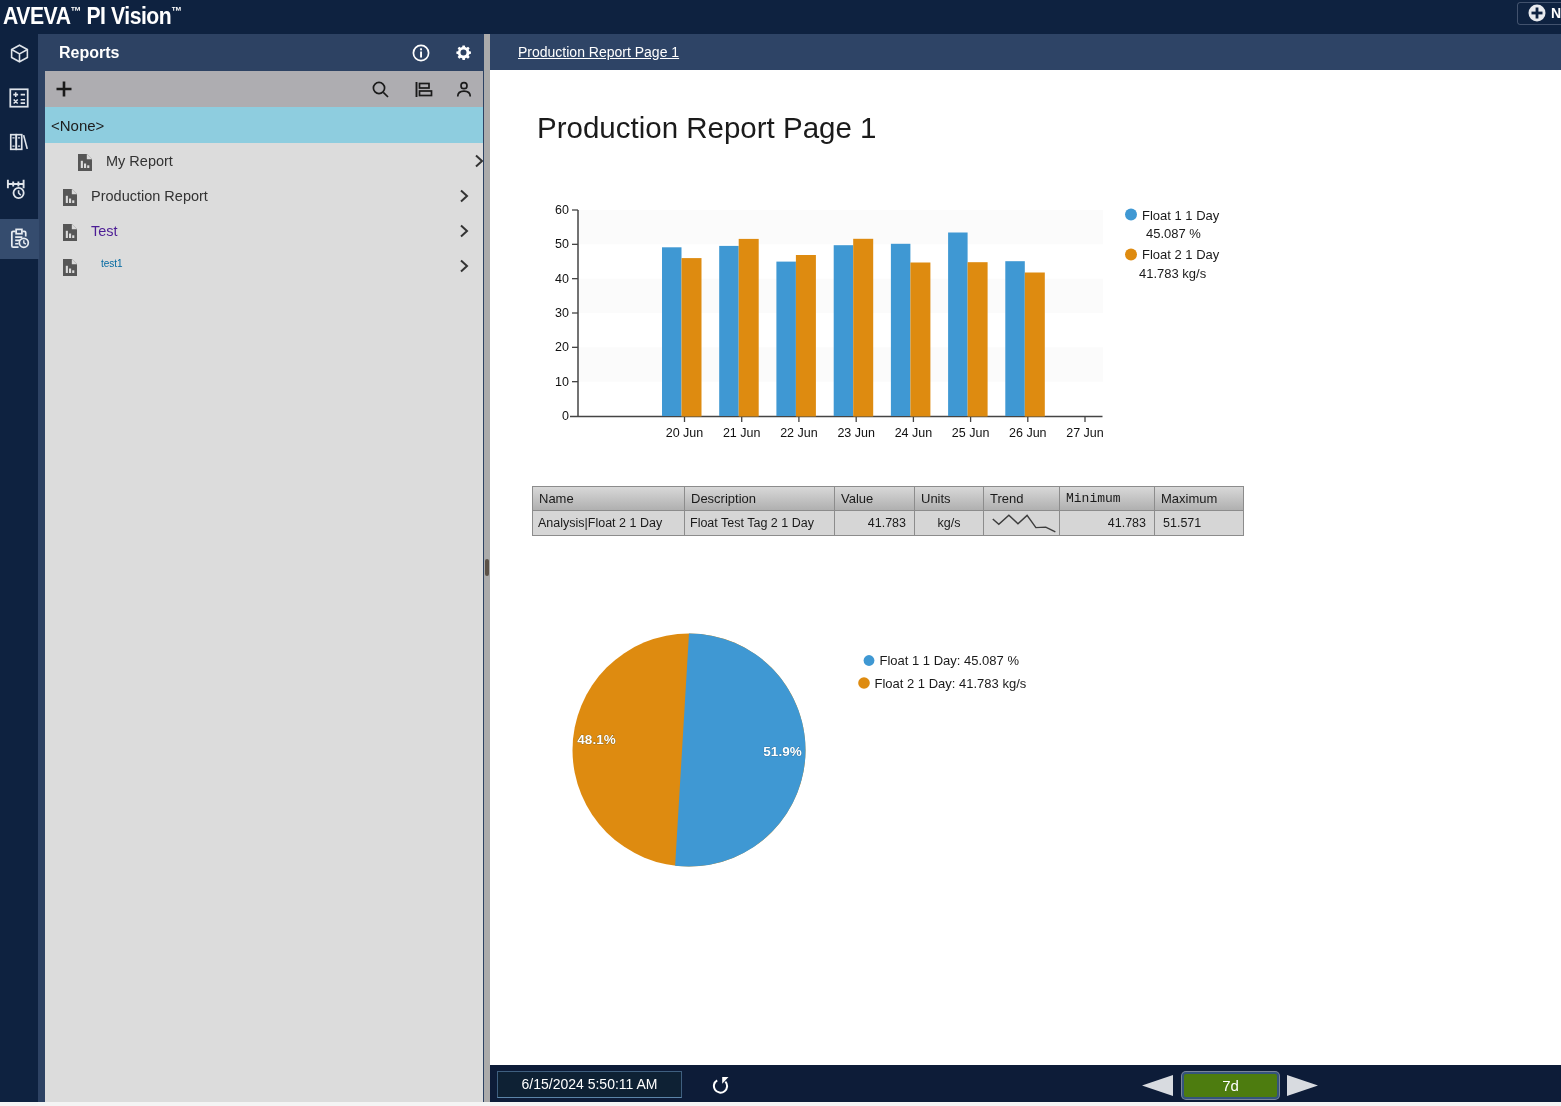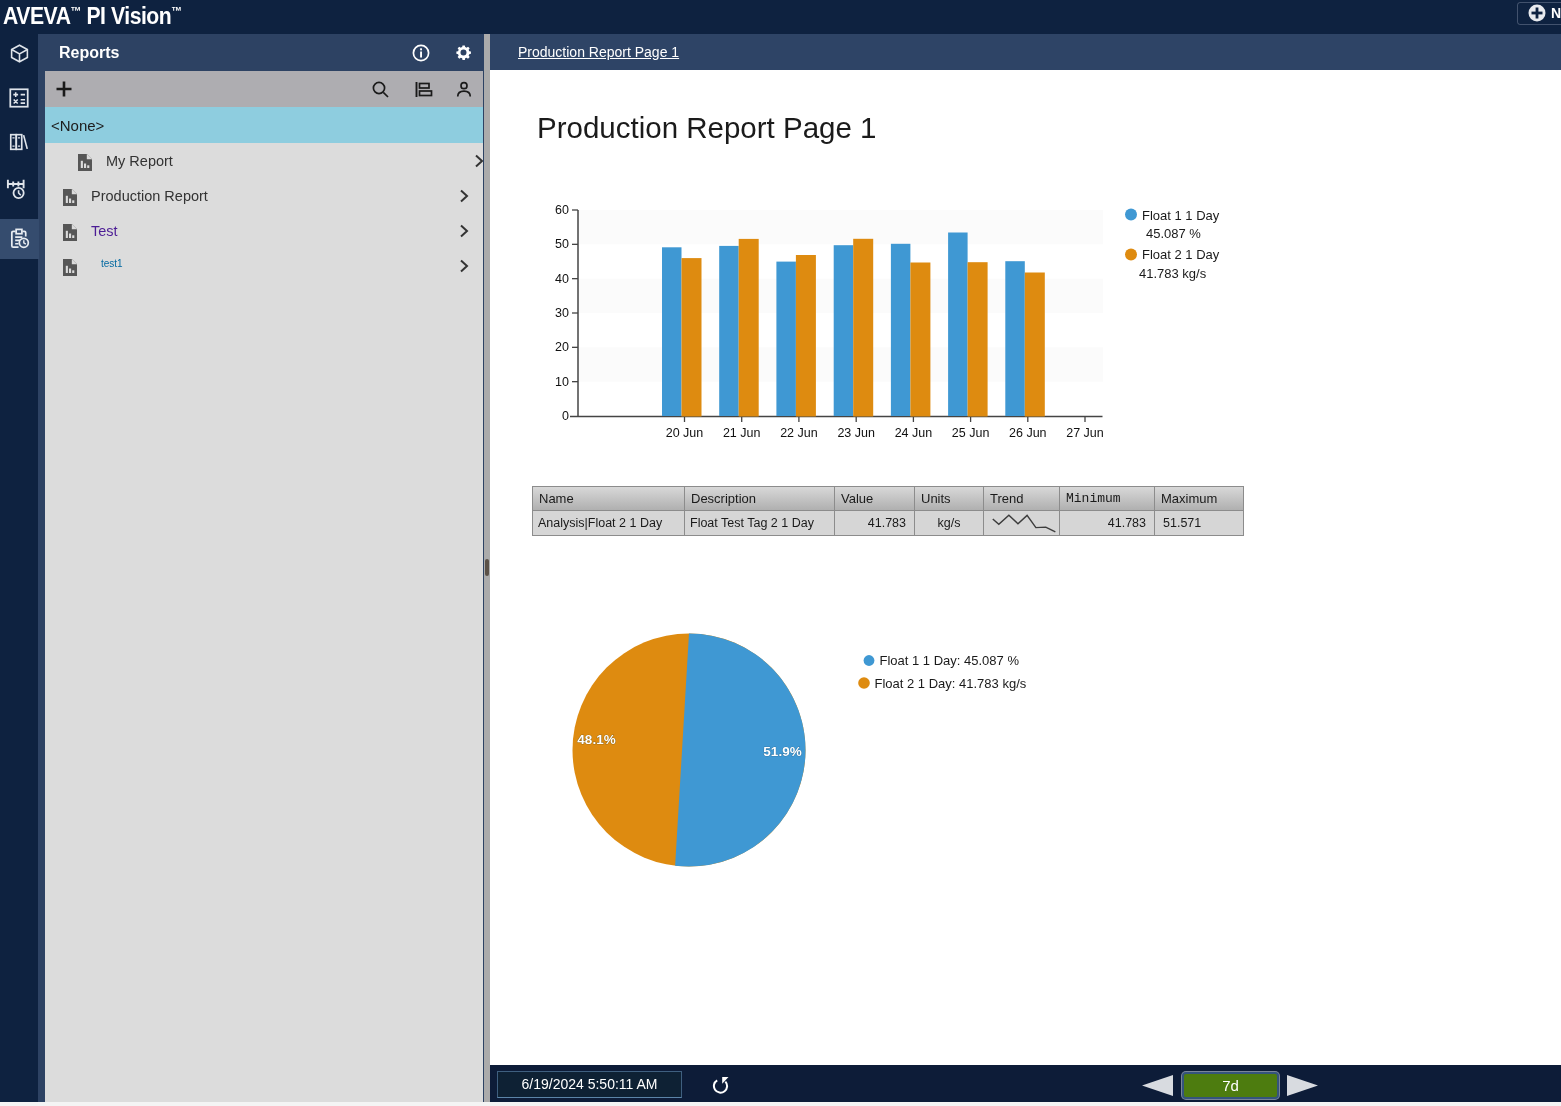--- a/index.html
+++ b/index.html
@@ -273,21 +273,21 @@
   </g>
   <text x="36.5" y="119" text-anchor="middle" font-size="13.5" font-weight="bold" fill="#fff" font-family="Liberation Sans" style="paint-order:stroke;stroke:#7a5a10;stroke-width:0.7;">48.1%</text>
   <text x="222.5" y="131" text-anchor="middle" font-size="13.5" font-weight="bold" fill="#fff" font-family="Liberation Sans" style="paint-order:stroke;stroke:#2a6a96;stroke-width:0.7;">51.9%</text>
   <circle cx="309" cy="35.5" r="5.4" fill="#3f98d3"></circle>
   <text x="319.5" y="40" font-size="13" fill="#1a1a1a" font-family="Liberation Sans">Float 1 1 Day: 45.087 %</text>
   <circle cx="304" cy="58" r="5.8" fill="#de8b10"></circle>
   <text x="314.5" y="63" font-size="13" fill="#1a1a1a" font-family="Liberation Sans">Float 2 1 Day: 41.783 kg/s</text>
 </svg>
 
 <div class="abs" style="left:490px;top:1065px;width:1071px;height:37px;background:#0d1c38;"></div>
-<div class="abs" style="left:497px;top:1071px;width:185px;height:27px;background:#0e2134;border:1px solid #3f5f7f;border-bottom-color:#5b84a8;color:#fff;font-size:14px;text-align:center;line-height:25px;">6/19/2024 5:50:11 AM</div>
+<div class="abs" style="left:497px;top:1071px;width:185px;height:27px;background:#0e2134;border:1px solid #3f5f7f;border-bottom-color:#5b84a8;color:#fff;font-size:14px;text-align:center;line-height:25px;">6/15/2024 5:50:11 AM</div>
 <svg class="abs" style="left:711px;top:1075px;" width="19" height="19" viewBox="0 0 19 19">
   <path d="M6.2 5.3 A6.6 6.6 0 1 0 14.4 6.6" fill="none" stroke="#fff" stroke-width="2"></path>
   <path d="M11.2 1.9 H17.5 L11.2 8.8 Z" fill="#fff"></path>
 </svg>
 <svg class="abs" style="left:1142px;top:1075px;" width="31" height="21" viewBox="0 0 31 21">
     <path d="M31 0 L31 21 L0 10.5 Z" fill="#d8dbe0"></path>
   </svg>
 <div class="abs" style="left:1182px;top:1072px;width:97px;height:27px;background:#4d7c0f;border:2px solid #35547c;border-radius:4px;box-shadow:0 0 0 1px rgba(195,203,216,0.6);color:#fff;font-size:15px;text-align:center;line-height:23px;">7d</div>
 <svg class="abs" style="left:1287px;top:1075px;" width="31" height="21" viewBox="0 0 31 21">
     <path d="M0 0 L0 21 L31 10.5 Z" fill="#d8dbe0"></path>

